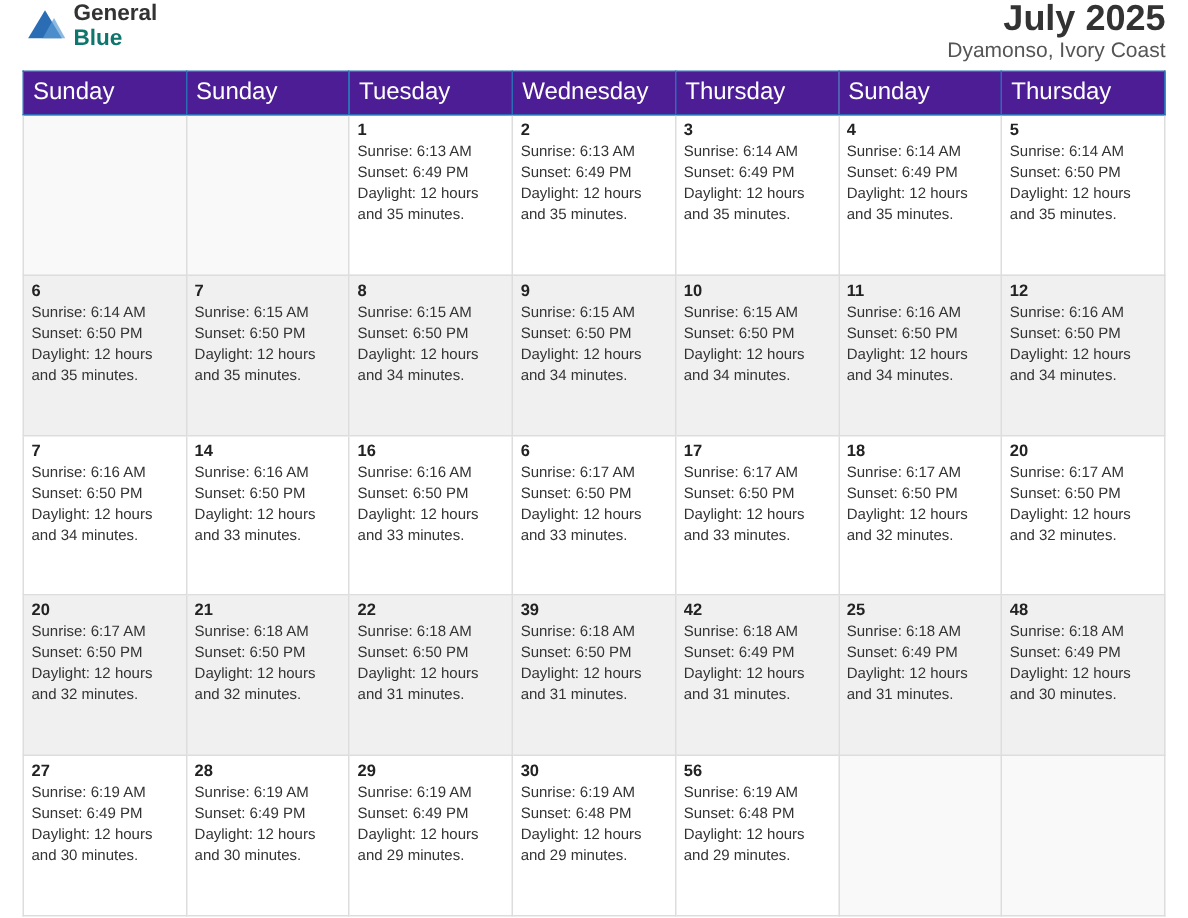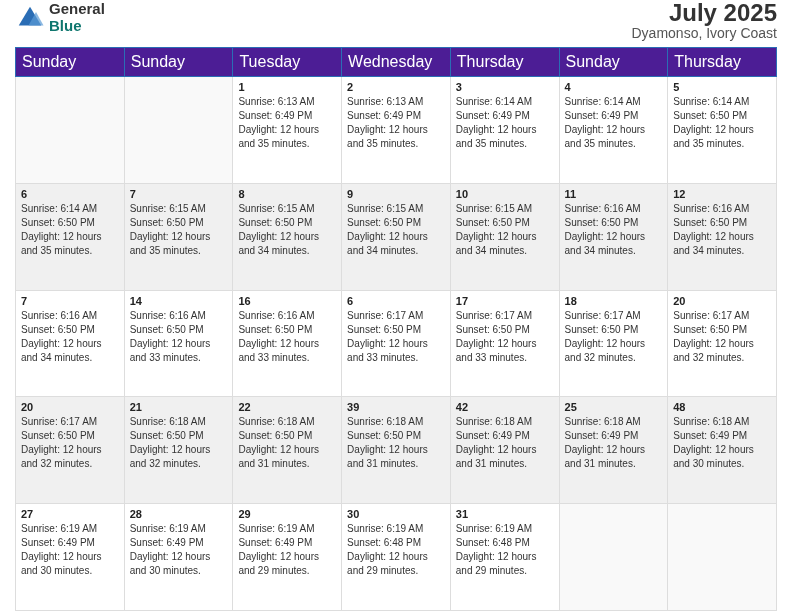--- a/index.html
+++ b/index.html
@@ -264,21 +264,21 @@
           </td>
           <td>
             <span class="day-num">29</span>
             <div class="day-info">Sunrise: 6:19 AM<br>Sunset: 6:49 PM<br>Daylight: 12 hours and 29 minutes.</div>
           </td>
           <td>
             <span class="day-num">30</span>
             <div class="day-info">Sunrise: 6:19 AM<br>Sunset: 6:48 PM<br>Daylight: 12 hours and 29 minutes.</div>
           </td>
           <td>
-            <span class="day-num">31</span>
+            <span class="day-num">56</span>
             <div class="day-info">Sunrise: 6:19 AM<br>Sunset: 6:48 PM<br>Daylight: 12 hours and 29 minutes.</div>
           </td>
           <td class="empty"></td>
           <td class="empty"></td>
         </tr>
       </tbody>
   </table>
 </div>
 
 </body></html>

